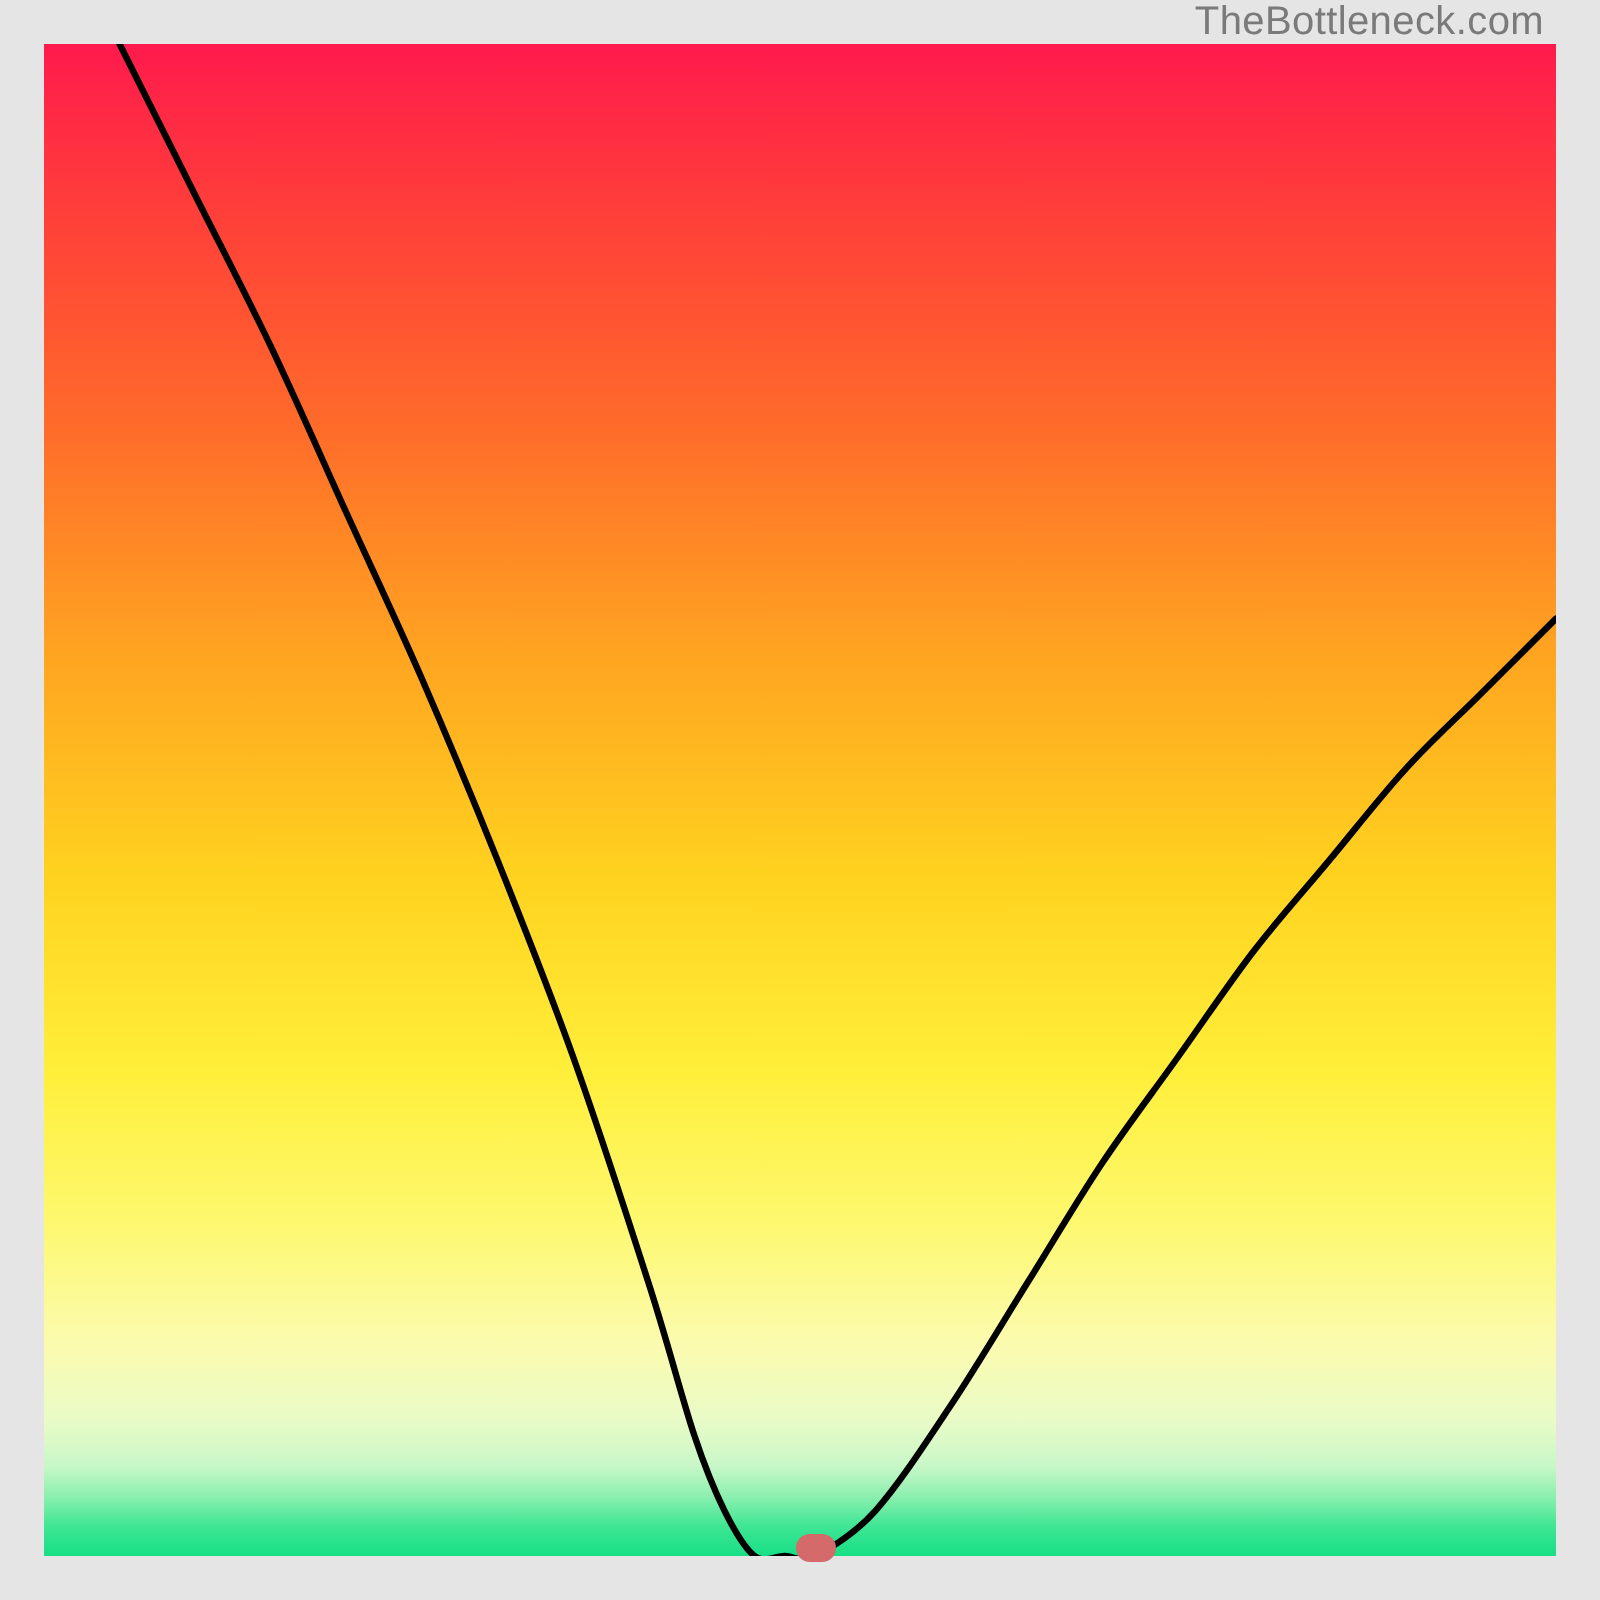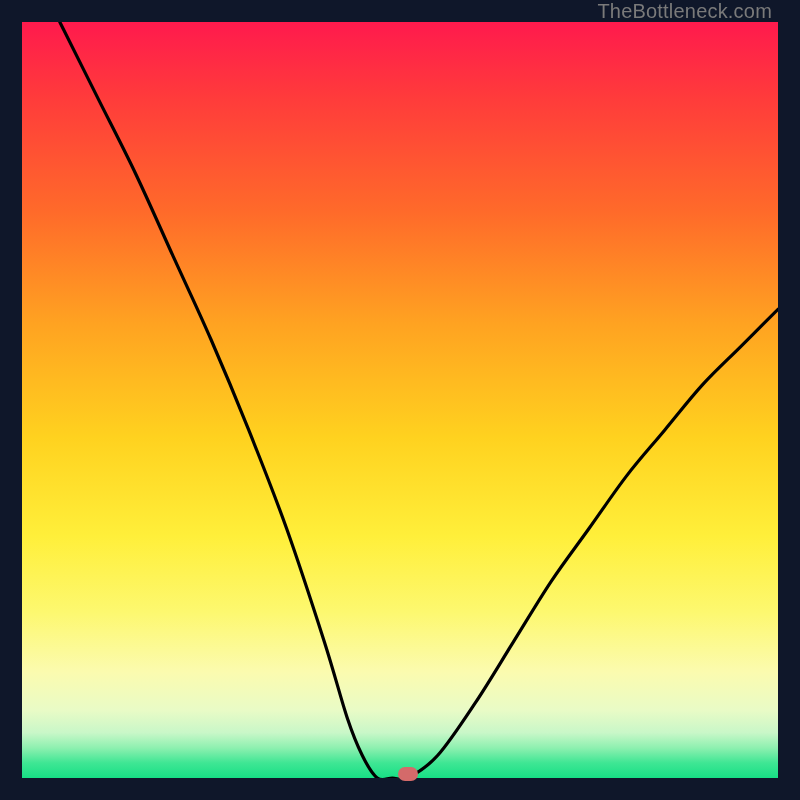--- a/index.html
+++ b/index.html
@@ -9,21 +9,21 @@
     height: 800px;
     background: #000;
     overflow: hidden;
   }
   .frame {
     position: absolute;
     left: 0;
     top: 0;
     width: 800px;
     height: 800px;
-    background: #0f172a;
+    background: #e5e5e5;
   }
   .plot {
     position: absolute;
     left: 22px;
     top: 22px;
     width: 756px;
     height: 756px;
     background: linear-gradient(to bottom,
       #ff1a4d 0%,
       #ff3b3b 10%,

